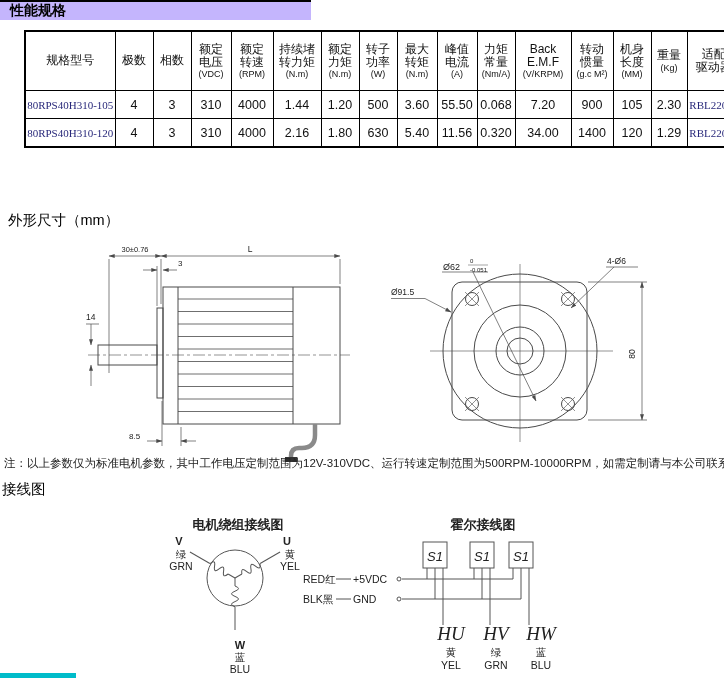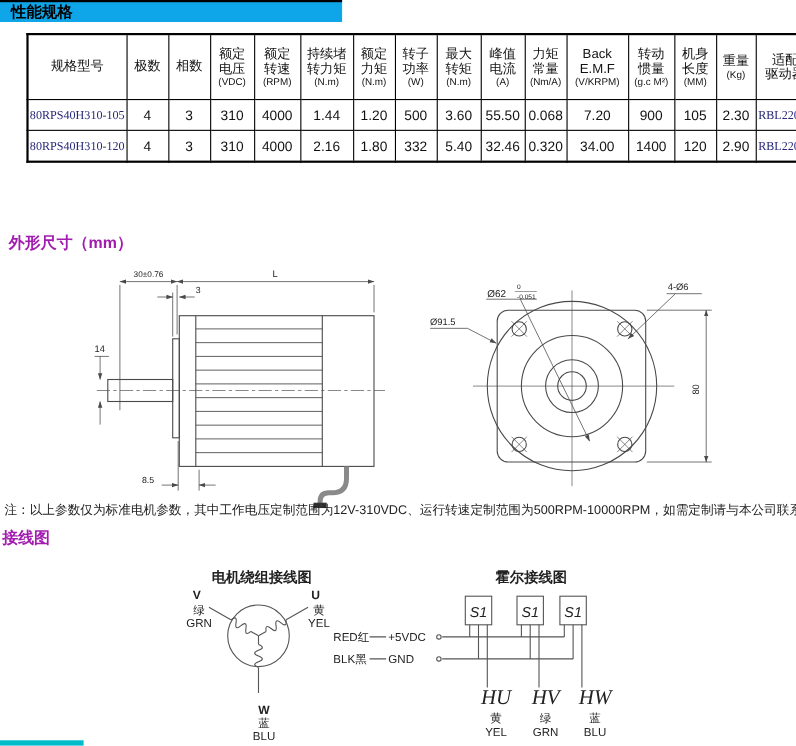--- a/index.html
+++ b/index.html
@@ -1,31 +1,31 @@
 <!DOCTYPE html>
 <html><head>
 <meta charset="utf-8">
 <style>
   html,body{margin:0;padding:0;}
   body{width:724px;height:678px;position:relative;background:#fff;color:#111;
        font-family:"Liberation Sans",sans-serif;overflow:hidden;}
   .abs{position:absolute;}
-  .title-bar{left:0;top:0;width:311px;height:20px;background:#0ea5e9;border-top:2px solid #000;
+  .title-bar{left:0;top:0;width:311px;height:20px;background:#c4b5fd;border-top:2px solid #000;
       display:flex;align-items:center;padding-left:10px;box-sizing:border-box;
       font-weight:bold;font-size:14px;color:#000;}
   .tbl-wrap{left:4px;top:30px;margin-left:20px;}
   table{border-collapse:collapse;table-layout:fixed;width:716px;border:2px solid #000;}
   th,td{border:1px solid #000;text-align:center;padding:0;overflow:hidden;}
   thead th{height:58px;font-weight:normal;font-size:12px;line-height:1.12;vertical-align:middle;}
   .hl{display:block;}
   .hu{display:block;font-size:9px;}
   tbody td{height:27px;font-size:12.5px;}
   td.model{font-family:"Liberation Serif",serif;font-size:11px;color:#28287a;}
   td.driver{font-family:"Liberation Serif",serif;font-size:11px;color:#28287a;}
-  .sec-title{font-size:14.5px;font-weight:bold;color:#a21caf;}
+  .sec-title{font-size:14.5px;font-weight:normal;color:#000000;}
   .note{left:4px;top:456px;width:720px;font-size:11.5px;white-space:nowrap;color:#222;}
   .bottom-strip{left:0;top:673px;width:76px;height:5px;background:#00bcca;}
   svg text{fill:#222;}
 </style>
 </head>
 <body>
 
 <div class="abs title-bar">
   <span>性能规格</span>
 </div>
@@ -146,28 +146,28 @@
           <td class="driver">RBL22024</td>
         </tr>
         <tr>
           <td class="model">80RPS40H310-120</td>
           <td>4</td>
           <td>3</td>
           <td>310</td>
           <td>4000</td>
           <td>2.16</td>
           <td>1.80</td>
-          <td>332</td>
+          <td>630</td>
           <td>5.40</td>
-          <td>32.46</td>
+          <td>11.56</td>
           <td>0.320</td>
           <td>34.00</td>
           <td>1400</td>
           <td>120</td>
-          <td>2.90</td>
+          <td>1.29</td>
           <td class="driver">RBL22024</td>
         </tr>
       </tbody>
   </table>
 </div>
 
 <div class="abs sec-title" style="left:8px;top:211px">外形尺寸（mm）</div>
 
 <svg class="abs" style="left:85px;top:240px" width="310" height="222" viewBox="0 0 310 222">
   <defs>

